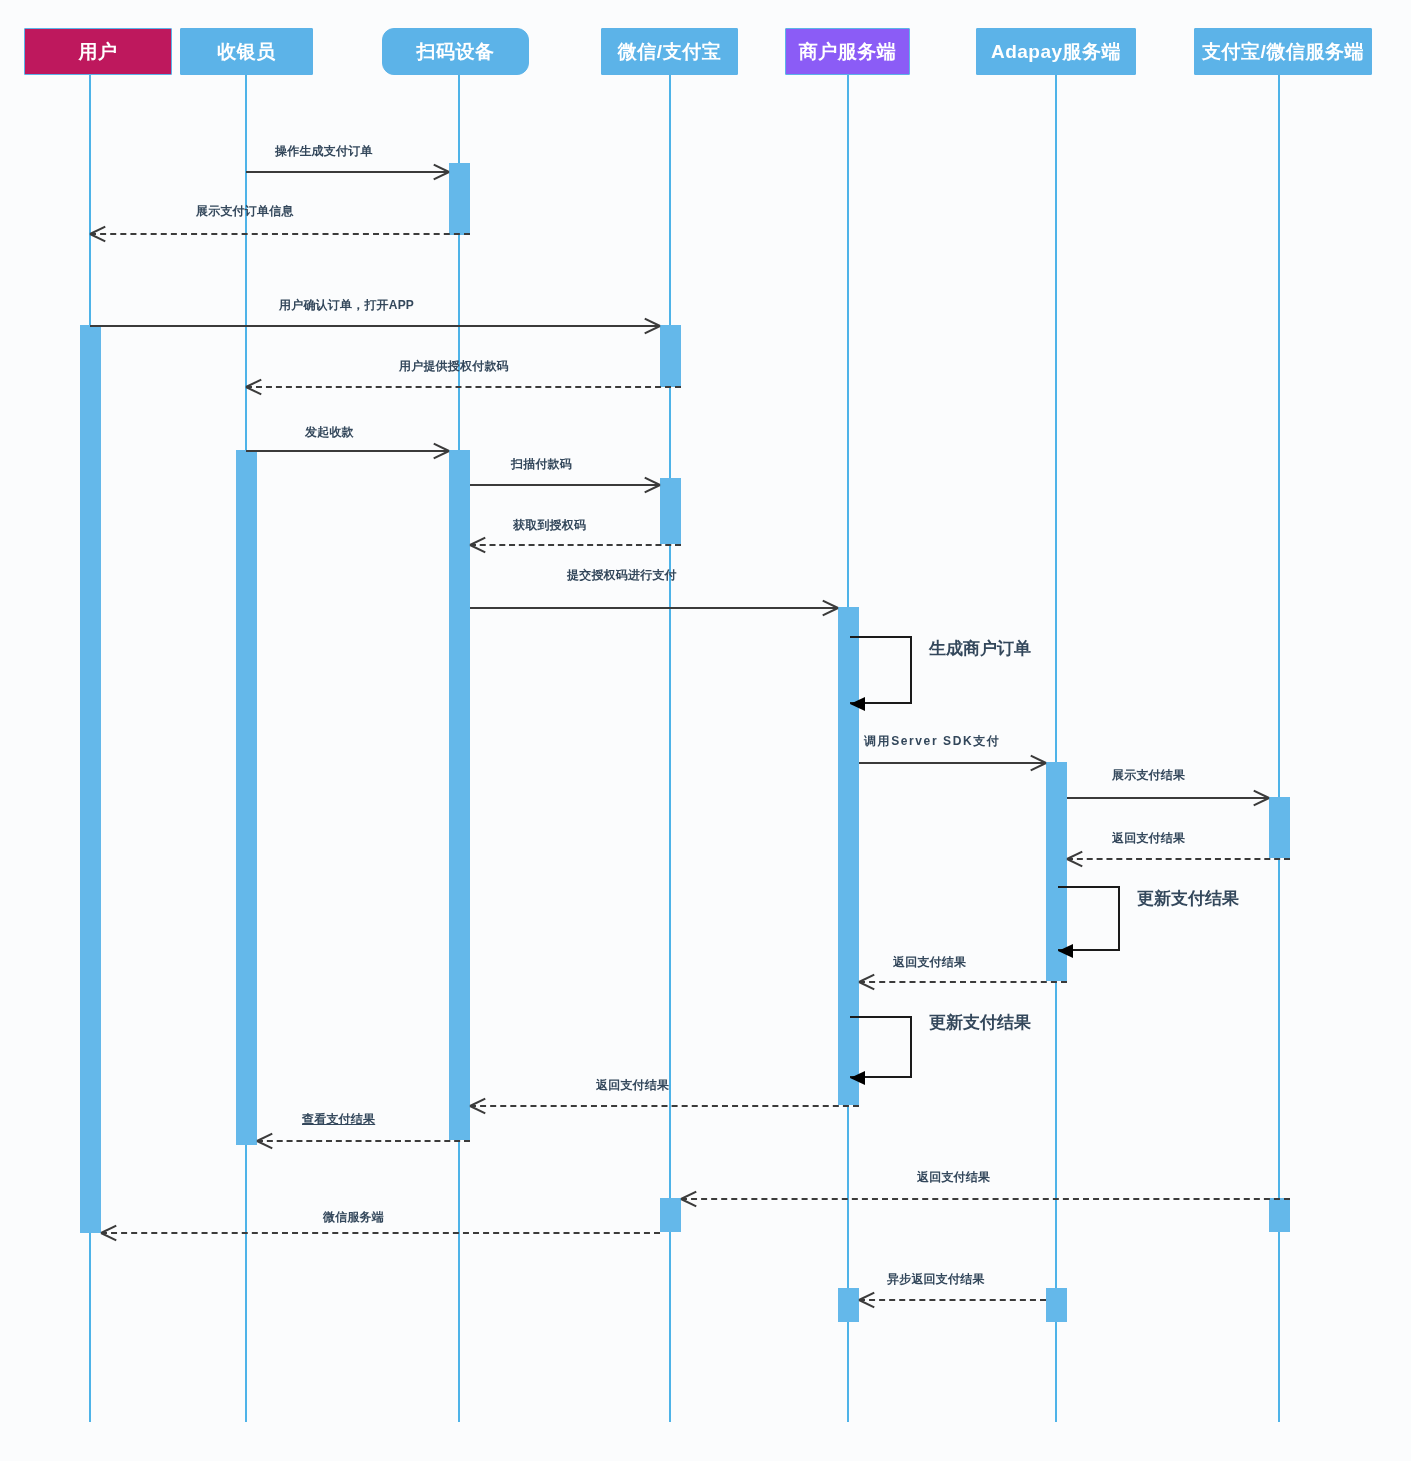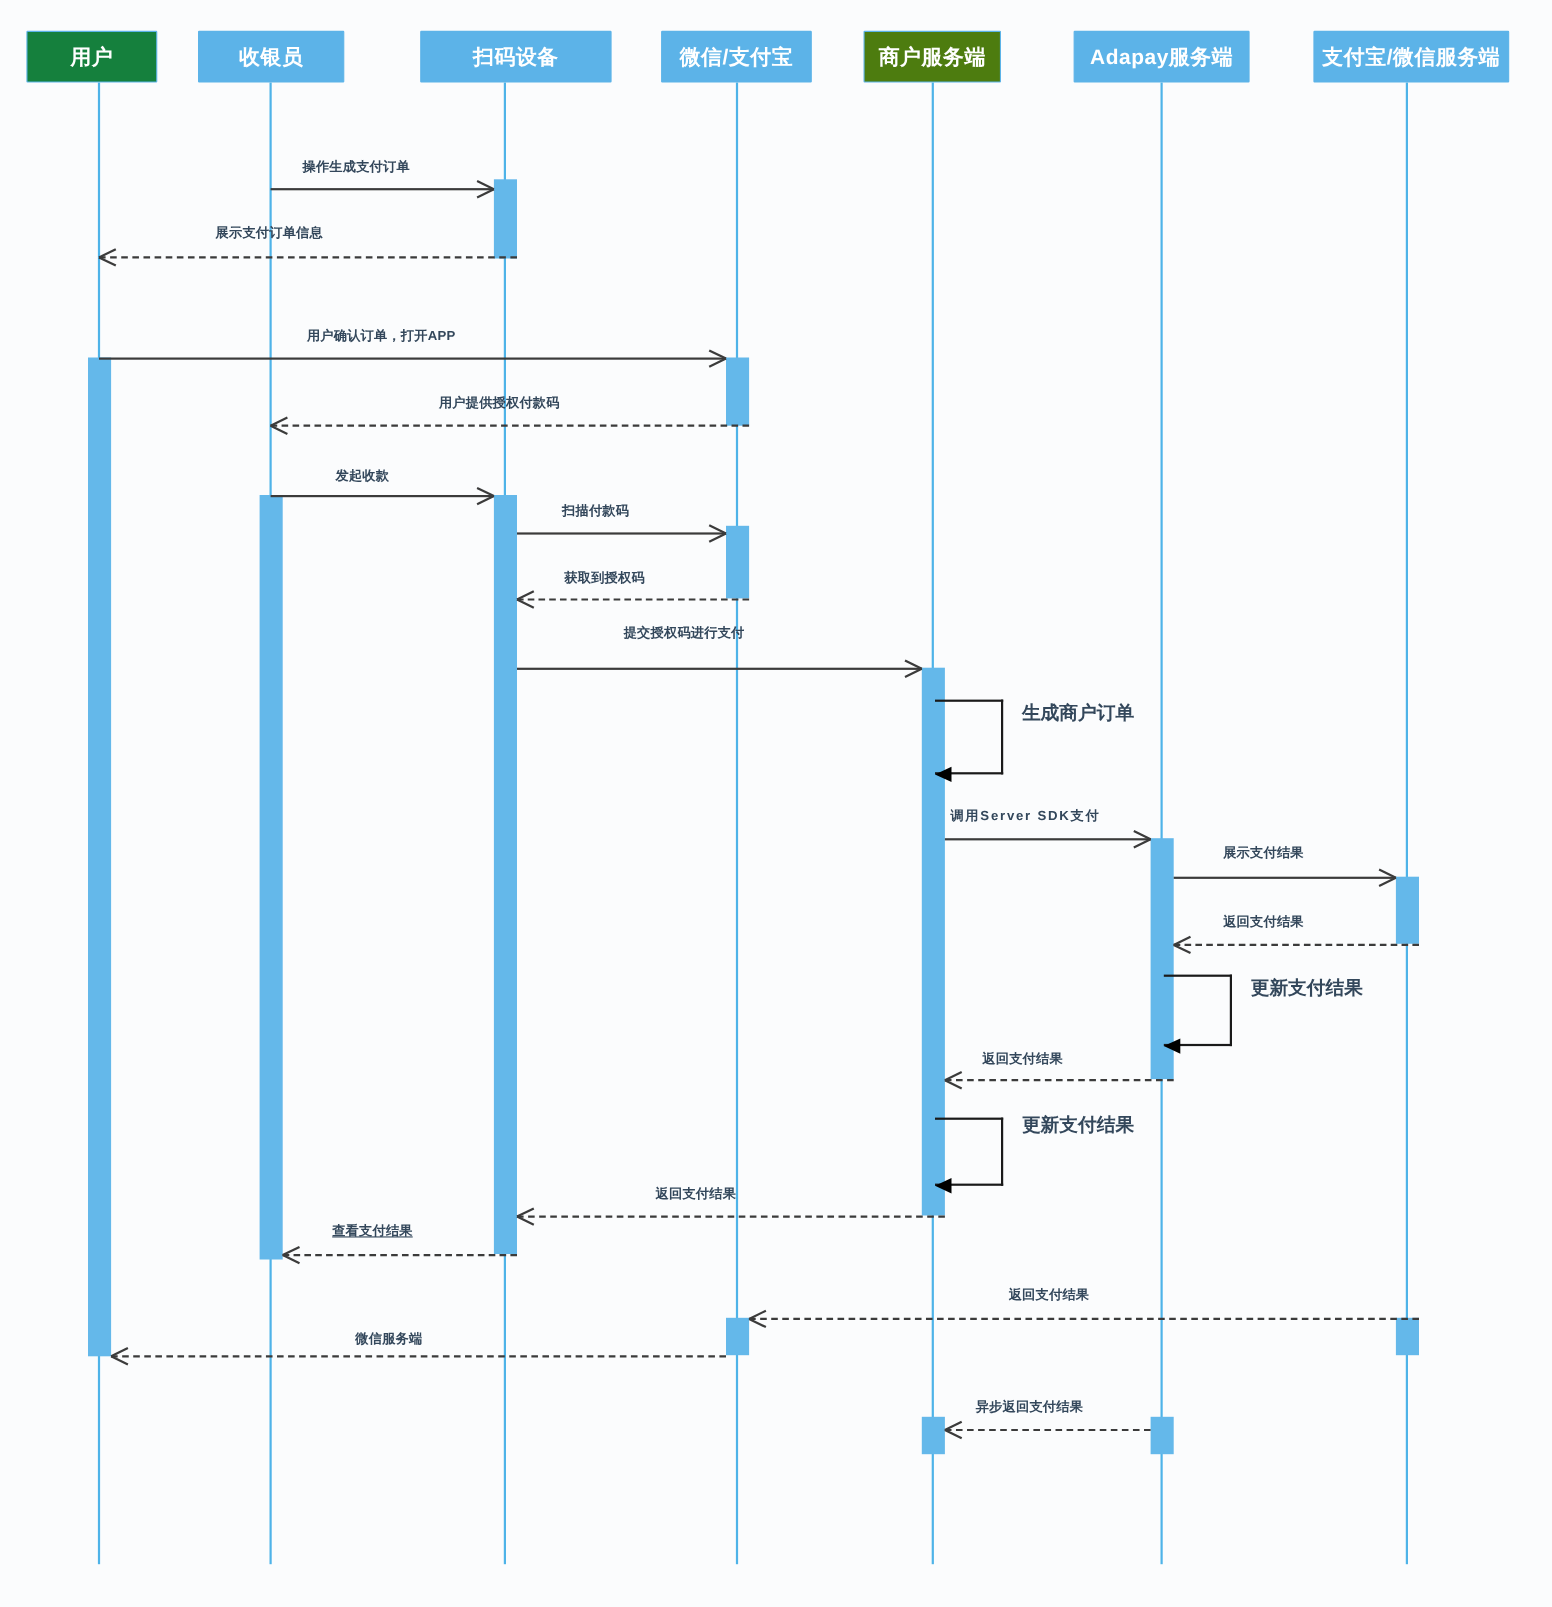--- a/index.html
+++ b/index.html
@@ -226,33 +226,33 @@
         <div class="ah-solid left" style="left: 1058px; top: 944px;"></div>
         <div class="self-label" style="left: 1137px; top: 887px; color: rgb(51, 71, 91);">更新支付结果</div>
       </div>
       <div>
         <div class="self-loop" style="left: 850px; top: 1016px; width: 62px; height: 62px;"></div>
         <div class="ah-solid left" style="left: 850px; top: 1071px;"></div>
         <div class="self-label" style="left: 929px; top: 1011px; color: rgb(51, 71, 91);">更新支付结果</div>
       </div>
     </div>
   <div id="actors-layer">
-      <div class="actor-box" style="left: 24px; top: 28px; width: 119px; height: 47px; background: #15803d; border-color: rgb(92, 179, 232); color: rgb(255, 255, 255);">
+      <div class="actor-box" style="left: 24px; top: 28px; width: 148px; height: 47px; background: #be185d; border-color: rgb(92, 179, 232); color: rgb(255, 255, 255);">
         <span>用户</span>
       </div>
       <div class="actor-box" style="left: 180px; top: 28px; width: 133px; height: 47px; background: rgb(92, 179, 232); border-color: rgb(92, 179, 232); color: rgb(255, 255, 255);">
         <span>收银员</span>
       </div>
-      <div class="actor-box" style="left: 382px; top: 28px; width: 174px; height: 47px; background: rgb(92, 179, 232); border-color: rgb(92, 179, 232); color: rgb(255, 255, 255);">
+      <div class="actor-box" style="left: 382px; top: 28px; width: 147px; height: 47px; background: rgb(92, 179, 232); border-color: rgb(92, 179, 232); color: rgb(255, 255, 255); border-radius: 12px;">
         <span>扫码设备</span>
       </div>
       <div class="actor-box" style="left: 601px; top: 28px; width: 137px; height: 47px; background: rgb(92, 179, 232); border-color: rgb(92, 179, 232); color: rgb(255, 255, 255);">
         <span>微信/支付宝</span>
       </div>
-      <div class="actor-box" style="left: 785px; top: 28px; width: 125px; height: 47px; background: #4d7c0f; border-color: rgb(92, 179, 232); color: rgb(255, 255, 255);">
+      <div class="actor-box" style="left: 785px; top: 28px; width: 125px; height: 47px; background: #8b5cf6; border-color: rgb(92, 179, 232); color: rgb(255, 255, 255);">
         <span>商户服务端</span>
       </div>
       <div class="actor-box" style="left: 976px; top: 28px; width: 160px; height: 47px; background: rgb(92, 179, 232); border-color: rgb(92, 179, 232); color: rgb(255, 255, 255);">
         <span>Adapay服务端</span>
       </div>
       <div class="actor-box" style="left: 1194px; top: 28px; width: 178px; height: 47px; background: rgb(92, 179, 232); border-color: rgb(92, 179, 232); color: rgb(255, 255, 255);">
         <span>支付宝/微信服务端</span>
       </div>
     </div>
 </div>

